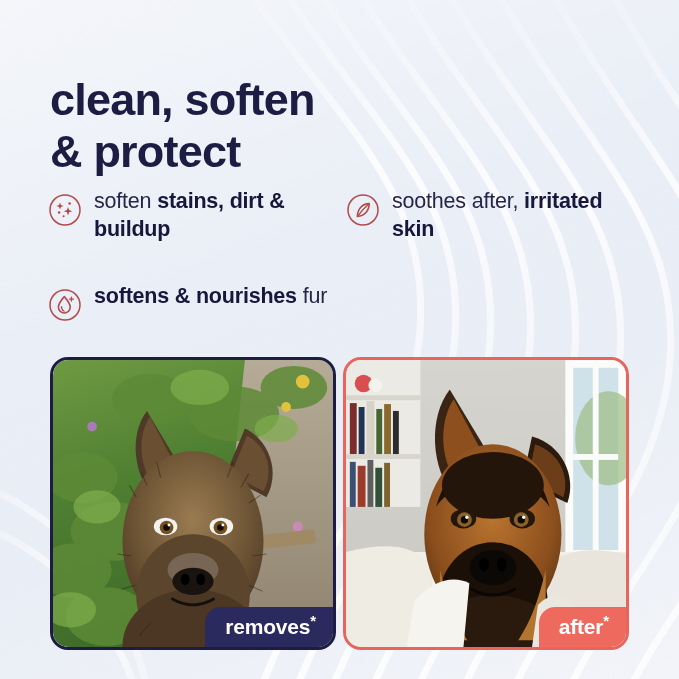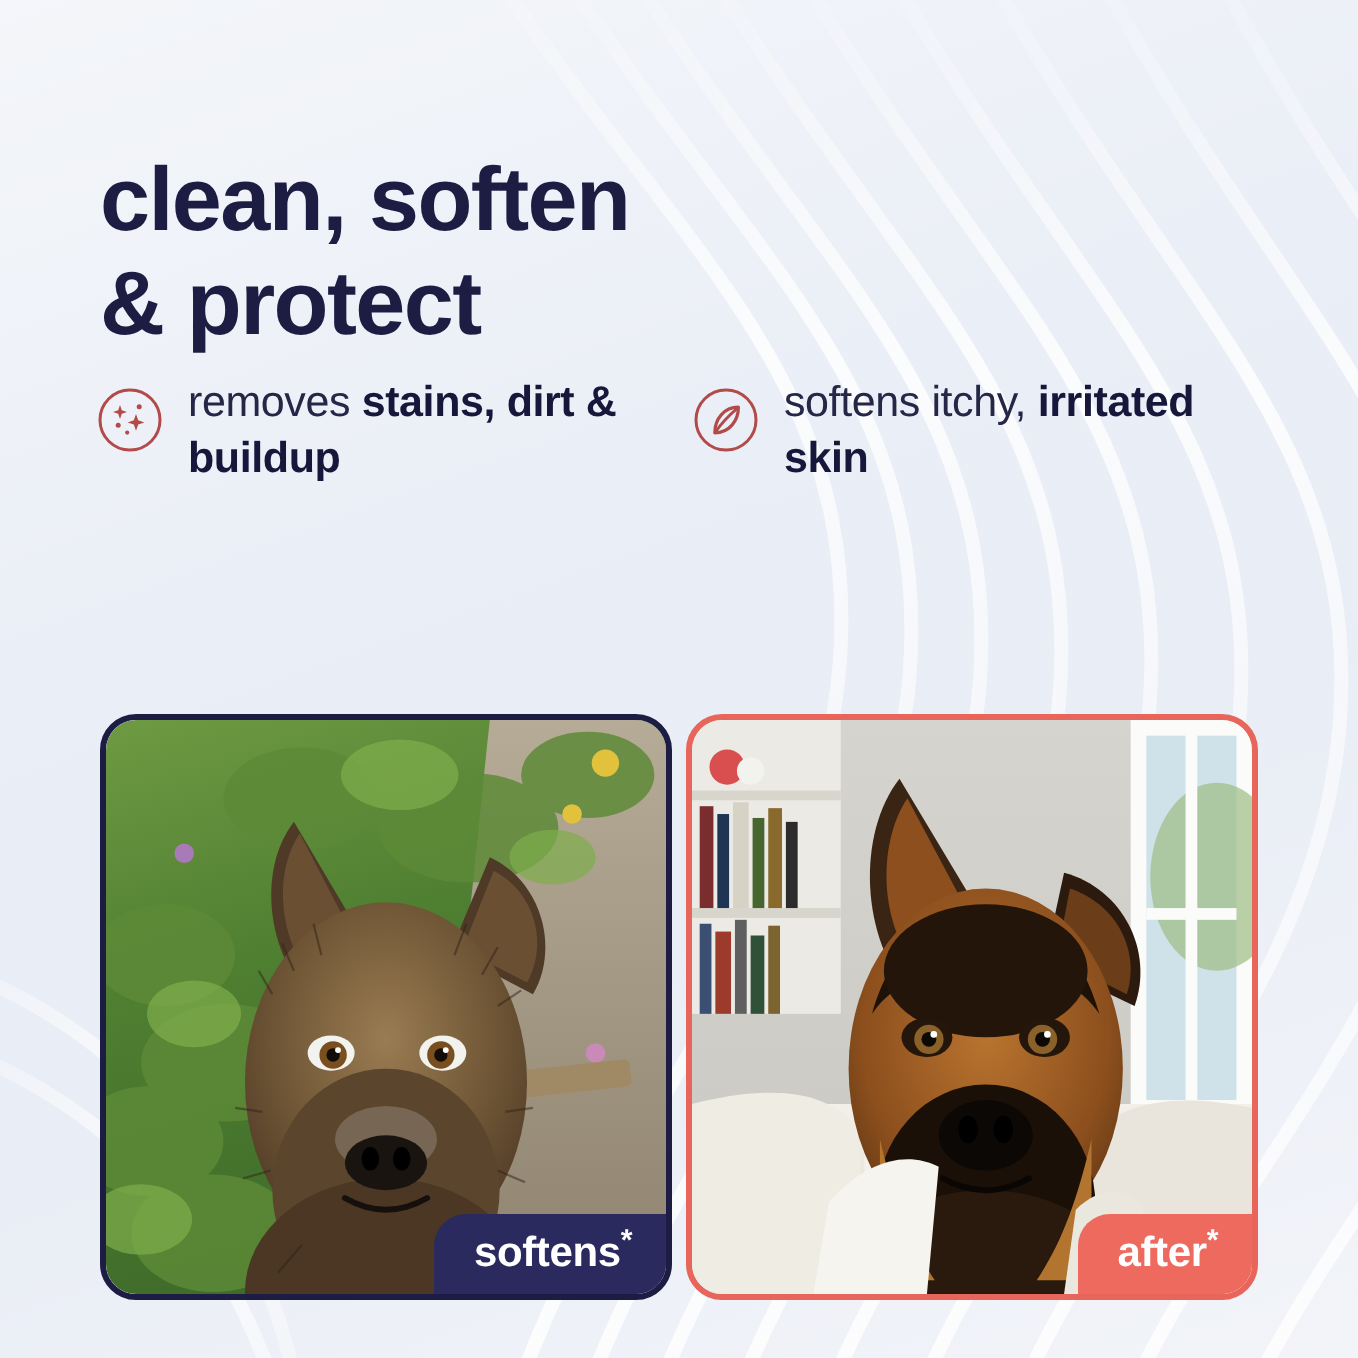--- a/index.html
+++ b/index.html
@@ -162,35 +162,46 @@
       <span class="f-icon">
         <svg viewBox="0 0 34 34" aria-hidden="true">
           <circle cx="17" cy="17" r="15" fill="none" stroke="#b34a4a" stroke-width="1.5"></circle>
           <path d="M12 9.5 L12.9 12.1 L15.5 13 L12.9 13.9 L12 16.5 L11.1 13.9 L8.5 13 L11.1 12.1 Z" fill="#b34a4a"></path>
           <path d="M20 14 L21.1 17.1 L24.2 18.2 L21.1 19.3 L20 22.4 L18.9 19.3 L15.8 18.2 L18.9 17.1 Z" fill="#b34a4a"></path>
           <circle cx="21.6" cy="10.4" r="1.25" fill="#b34a4a"></circle>
           <circle cx="11.1" cy="19.6" r="1.25" fill="#b34a4a"></circle>
           <circle cx="15.6" cy="23.3" r="1.05" fill="#b34a4a"></circle>
         </svg>
       </span>
-      <span class="f-text"><span class="reg">removes </span><span class="bold">stains, dirt &amp; buildup</span></span>
+      <span class="f-text"><span class="reg">soften </span><span class="bold">stains, dirt &amp; buildup</span></span>
     </div>
 
 
     <div class="feature">
       <span class="f-icon">
         <svg viewBox="0 0 34 34" aria-hidden="true">
           <circle cx="17" cy="17" r="15" fill="none" stroke="#b34a4a" stroke-width="1.5"></circle>
           <path d="M23.2 10.6 C23.2 17.4 18.6 23.4 11.4 23.4 C11.4 16.6 16 10.6 23.2 10.6 Z" fill="none" stroke="#b34a4a" stroke-width="1.6" stroke-linejoin="round"></path>
           <path d="M22.6 11.2 C18.6 14.6 14.8 18.6 11.9 22.8" fill="none" stroke="#b34a4a" stroke-width="1.4" stroke-linecap="round"></path>
         </svg>
       </span>
-      <span class="f-text"><span class="reg">softens itchy, </span><span class="bold">irritated skin</span></span>
-    </div>
-
+      <span class="f-text"><span class="reg">soothes after, </span><span class="bold">irritated skin</span></span>
+    </div>
+
+    <div class="feature">
+      <span class="f-icon">
+        <svg viewBox="0 0 34 34" aria-hidden="true">
+          <circle cx="17" cy="17" r="15" fill="none" stroke="#b34a4a" stroke-width="1.5"></circle>
+          <path d="M16.3 8.6 C16.3 8.6 10.4 15.2 10.4 19.1 A5.9 5.9 0 0 0 22.2 19.1 C22.2 15.2 16.3 8.6 16.3 8.6 Z" fill="none" stroke="#b34a4a" stroke-width="1.6" stroke-linejoin="round"></path>
+          <path d="M13.5 18.6 C13.5 21 14.6 22.6 16.2 23.2" fill="none" stroke="#b34a4a" stroke-width="1.2" stroke-linecap="round"></path>
+          <path d="M23.4 9.1 L23.4 13.1 M21.4 11.1 L25.4 11.1" stroke="#b34a4a" stroke-width="1.4" stroke-linecap="round"></path>
+        </svg>
+      </span>
+      <span class="f-text"><span class="bold">softens &amp; nourishes</span><span class="reg"> fur</span></span>
+    </div>
 
   </div>
 
   <div class="cards">
 
     <div class="card before">
       <div class="photo">
         <svg viewBox="0 0 286 293" preserveAspectRatio="xMidYMid slice" aria-hidden="true">
           <defs>
             <linearGradient id="gard" x1="0" y1="0" x2="0.3" y2="1">
@@ -248,21 +259,21 @@
           <circle cx="171" cy="171" r="3.4" fill="#120d08"></circle>
           <circle cx="118.5" cy="168.5" r="1.5" fill="#ffffff"></circle>
           <circle cx="173.5" cy="168.5" r="1.5" fill="#ffffff"></circle>
           <ellipse cx="143" cy="214" rx="26" ry="17" fill="#8e8275" opacity="0.55"></ellipse>
           <ellipse cx="143" cy="226" rx="21" ry="14" fill="#1a1410"></ellipse>
           <ellipse cx="135" cy="224" rx="4.5" ry="6" fill="#000"></ellipse>
           <ellipse cx="151" cy="224" rx="4.5" ry="6" fill="#000"></ellipse>
           <path d="M122 244 Q143 256 164 244" stroke="#15100c" stroke-width="3" fill="none" stroke-linecap="round"></path>
         </svg>
       </div>
-      <div class="tag navy"><span>softens</span><sup>*</sup></div>
+      <div class="tag navy"><span>removes</span><sup>*</sup></div>
     </div>
 
     <div class="card after">
       <div class="photo">
         <svg viewBox="0 0 286 293" preserveAspectRatio="xMidYMid slice" aria-hidden="true">
           <defs>
             <linearGradient id="wall" x1="0" y1="0" x2="0" y2="1">
               <stop offset="0%" stop-color="#d6d4cf"></stop>
               <stop offset="100%" stop-color="#c9c7c1"></stop>
             </linearGradient>

